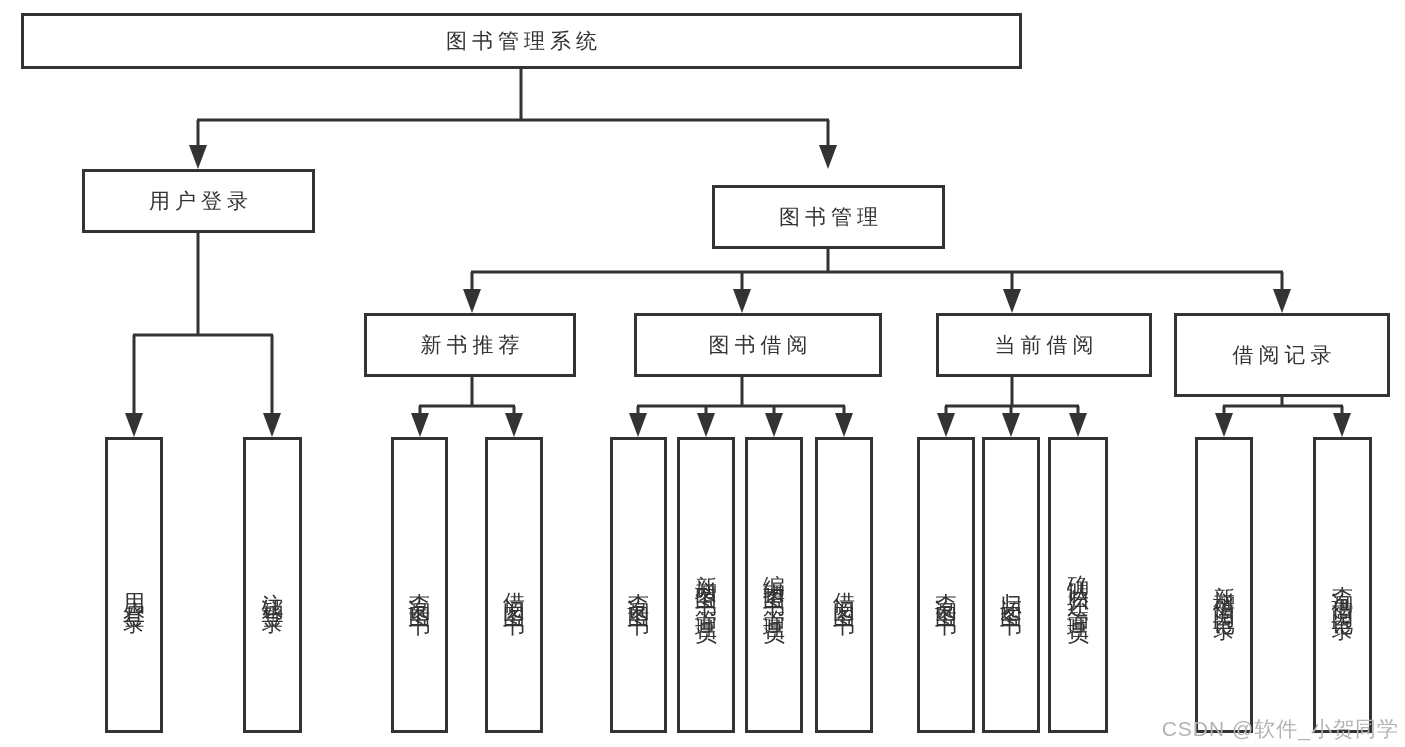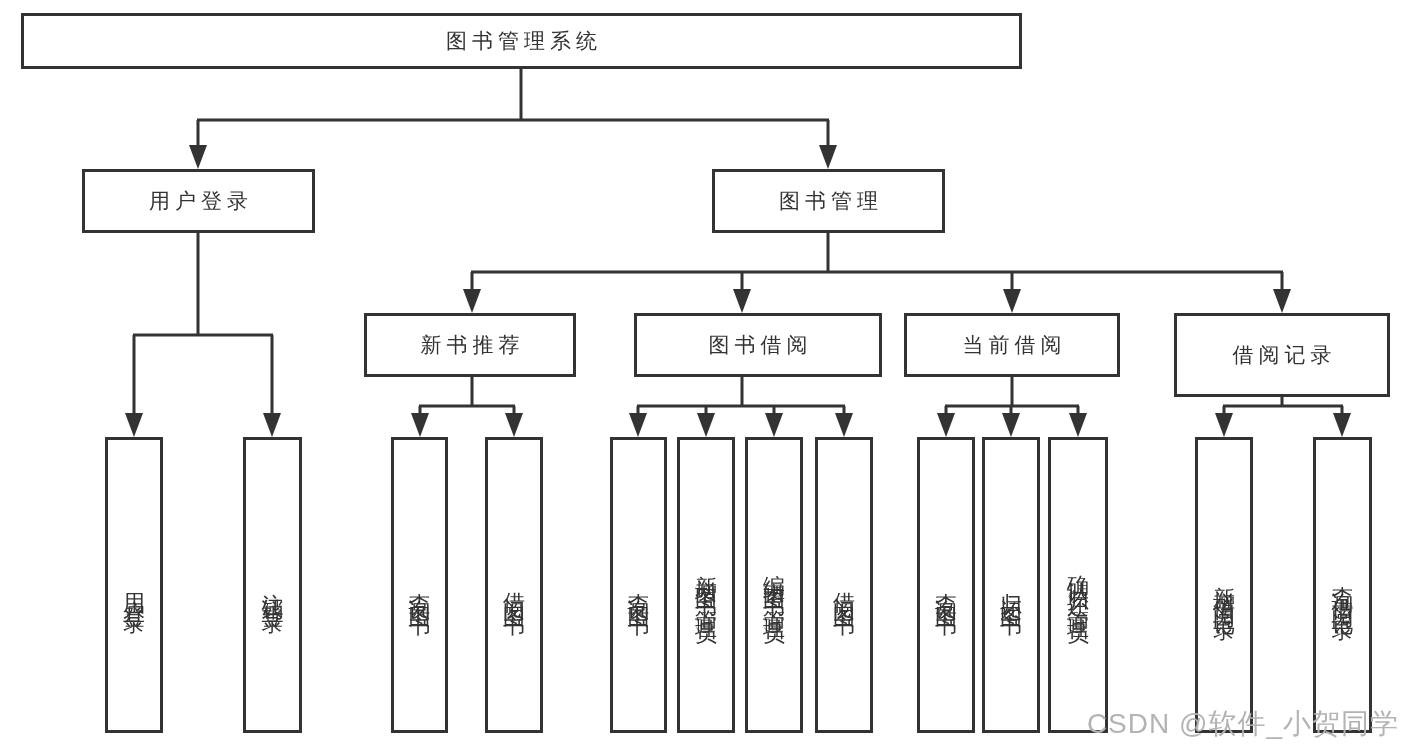--- a/index.html
+++ b/index.html
@@ -60,21 +60,21 @@
     font-size: 22px;
     letter-spacing: 7px;
     line-height: 1;
     white-space: nowrap;
     padding-top: 7px; 
   }
   .watermark {
     position: absolute;
     right: 6px;
     bottom: 4px;
-    font-size: 28px;
+    font-size: 21px;
     color: var(--watermark);
     letter-spacing: 1px;
     z-index: 3;
     white-space: nowrap;
   }
 </style>
 </head>
 <body>
 
 <div class="canvas">
@@ -111,25 +111,25 @@
     <polygon class="ah" points="1069,413 1087,413 1078,437"></polygon>
 
     <path class="ln" d="M1282,377 V407 M1223,406 H1343 M1224,406 V419 M1342,406 V419"></path>
     <polygon class="ah" points="1215,413 1233,413 1224,437"></polygon>
     <polygon class="ah" points="1333,413 1351,413 1342,437"></polygon>
   </svg>
 
   <div class="node" style="left:21px; top:13px; width:1001px; height:56px;">图书管理系统</div>
 
   <div class="node" style="left:82px; top:169px; width:233px; height:64px;">用户登录</div>
-  <div class="node" style="left:712px; top:169px; width:233px; height:64px;">图书管理</div>
+  <div class="node" style="left:712px; top:185px; width:233px; height:64px;">图书管理</div>
 
   <div class="node" style="left:364px; top:313px; width:212px; height:64px;">新书推荐</div>
   <div class="node" style="left:634px; top:313px; width:248px; height:64px;">图书借阅</div>
-  <div class="node" style="left:904px; top:313px; width:216px; height:64px;">当前借阅</div>
+  <div class="node" style="left:936px; top:313px; width:216px; height:64px;">当前借阅</div>
   <div class="node" style="left:1174px; top:313px; width:216px; height:84px;">借阅记录</div>
 
   <div class="leaf" style="left:105px; top:437px; width:58px; height:296px;">
     <span>用户登录</span>
   </div>
   <div class="leaf" style="left:243px; top:437px; width:59px; height:296px;">
     <span>注销登录</span>
   </div>
 
   <div class="leaf" style="left:391px; top:437px; width:57px; height:296px;">

